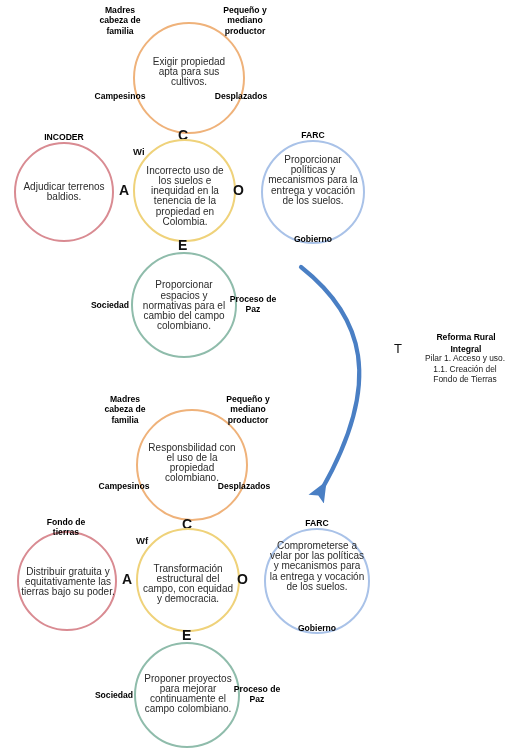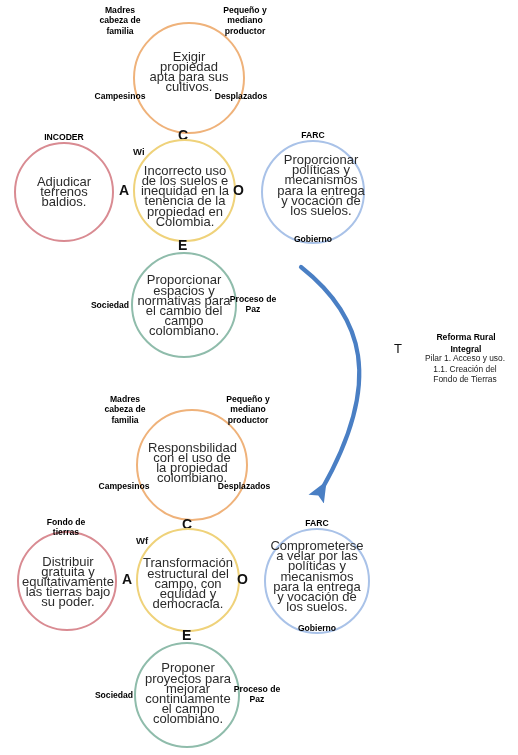--- a/index.html
+++ b/index.html
@@ -11,21 +11,21 @@
   #stage{position:absolute;left:0;top:0;width:518px;height:755px;}
 
   .circle{
     position:absolute;border-radius:50%;
     border-style:solid;background:transparent;
     box-sizing:border-box;
   }
   .circle-text{
     position:absolute;
     text-align:center;
-    font-size:13px;
+    font-size:10px;
     line-height:10.2px;
     color:#2b2b2b;
     box-sizing:border-box;
     display:flex;align-items:center;justify-content:center;
   }
   .circle-text span{display:block;width:100%;}
 
   .actor{
     position:absolute;
     font-size:8.6px;
@@ -97,21 +97,21 @@
   <div class="caeo" style="left:178px;top:238px;">E</div>
 
   <div class="circle" style="left:14px;top:142px;width:100px;height:100px;border-width:2.2px;border-color:#d98b92;"></div>
   <div class="actor" style="left:24px;top:132px;width:80px;">INCODER</div>
   <div class="circle-text" style="left:20px;top:175px;width:88px;height:34px;">
     <span>Adjudicar terrenos baldios.</span>
   </div>
 
   <div class="circle" style="left:261px;top:140px;width:104px;height:104px;border-width:2.2px;border-color:#a9c2e8;"></div>
   <div class="actor" style="left:275px;top:130px;width:76px;">FARC</div>
-  <div class="circle-text" style="left:267px;top:155px;width:92px;height:72px;align-items:flex-start;margin-left:8px;">
+  <div class="circle-text" style="left:267px;top:155px;width:92px;height:72px;align-items:flex-start;">
     <span>Proporcionar políticas y mecanismos para la entrega y vocación de los suelos.</span>
   </div>
   <div class="actor" style="left:275px;top:234px;width:76px;">Gobierno</div>
 
   <div class="circle" style="left:131px;top:252px;width:106px;height:106px;border-width:2.2px;border-color:#8fbcab;"></div>
   <div class="circle-text" style="left:137px;top:277px;width:94px;height:58px;">
     <span>Proporcionar espacios y normativas para el cambio del campo colombiano.</span>
   </div>
   <div class="actor" style="left:82px;top:300px;width:56px;">Sociedad</div>
   <div class="actor" style="left:222px;top:294px;width:62px;">Proceso de

